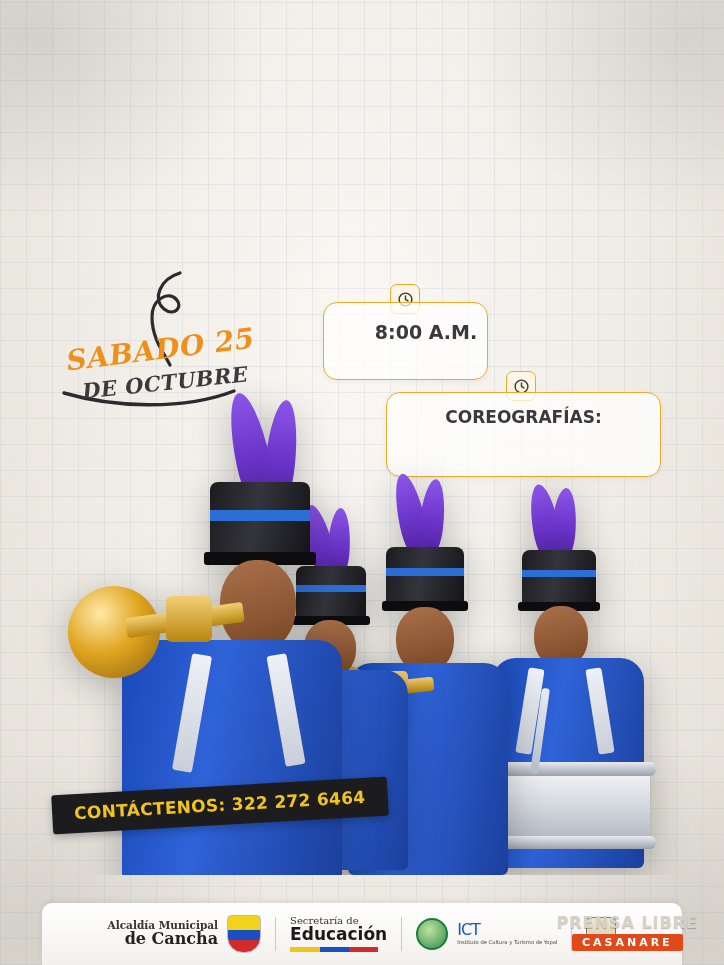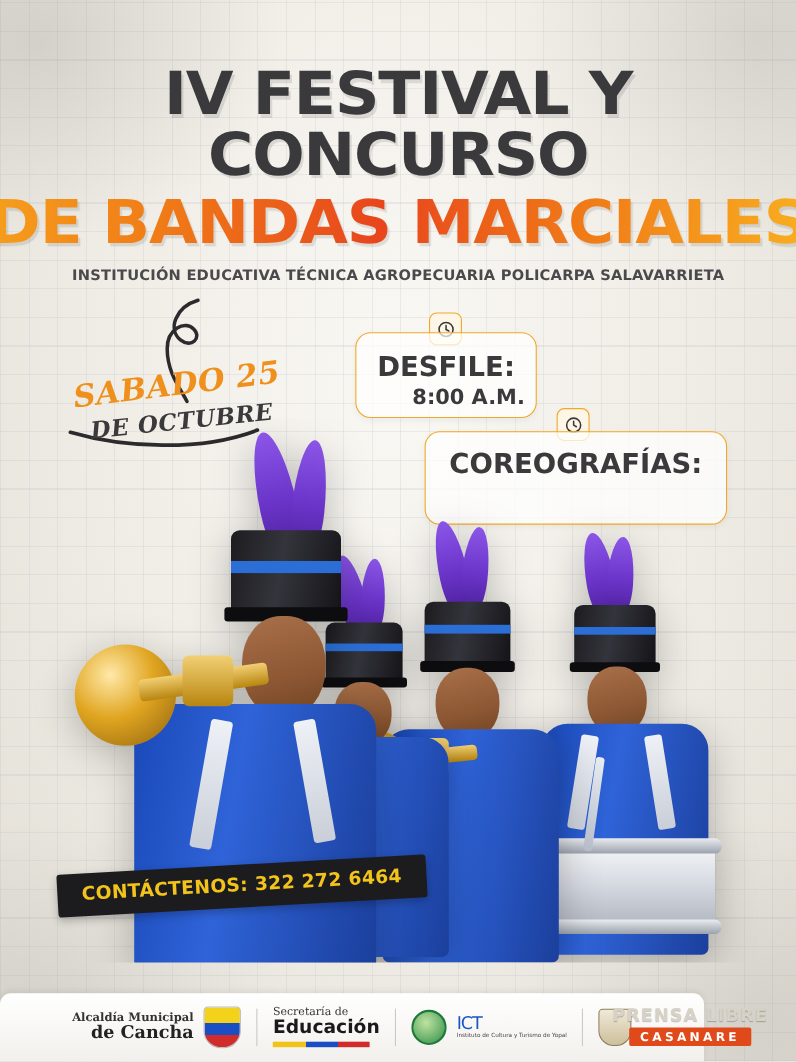--- a/index.html
+++ b/index.html
@@ -104,21 +104,21 @@
   .card .place {
     font-family: "DejaVu Sans", sans-serif;
     font-weight: 700;
     font-size: 11.5px;
     color:#3a3a3c;
   }
   #card-desfile { left:323px; top:302px; width:165px; height:78px; padding-top:16px; }
   #card-desfile .label { font-size: 25px; }
   #card-desfile .time { font-size: 19px; margin-top:2px; }
   #card-coreo { left:386px; top:392px; width:275px; height:85px; padding-top:14px; }
-  #card-coreo .label { font-size: 25px; }
+  #card-coreo .label { font-size: 17px; }
   #card-coreo .time { font-size: 19px; margin-top:1px; }
   #card-coreo .place { margin-top:3px; }
 
   .clock-badge {
     position:absolute;
     width: 30px; height: 30px;
     background: #fdf6e6;
     border: 1.5px solid #f0a82a;
     border-radius: 7px;
     display:flex; align-items:center; justify-content:center;
@@ -153,21 +153,21 @@
     font-size:17px; letter-spacing:0.3px;
     padding: 9px 22px 10px 22px;
     transform: rotate(-3.2deg);
     border-radius: 3px;
     box-shadow: 0 3px 8px rgba(0,0,0,0.25);
   }
 
   
   .footer {
     position:absolute; left:0; right:0; bottom:0; height:88px;
-    display:flex; align-items:flex-end; justify-content:flex-start;
+    display:flex; align-items:flex-end; justify-content:center;
   }
   .footer-bar {
     width: 640px; height: 62px;
     background: linear-gradient(180deg,#ffffff,#f2f0ec);
     border-radius: 10px 10px 0 0;
     display:flex; align-items:center; justify-content:center;
     gap: 14px; padding: 0 18px;
     box-shadow: 0 -2px 6px rgba(0,0,0,0.07);
   }
   .logo-group { display:flex; align-items:center; gap:9px; }
@@ -220,25 +220,20 @@
 </style>
 </head>
 <body>
 
 <div class="poster">
   <div class="vign tl"></div>
   <div class="vign tr"></div>
   <div class="vign bl"></div>
   <div class="vign br"></div>
 
-  <div class="title-block">
-    <div class="title-line1">IV FESTIVAL Y CONCURSO</div>
-    <div class="title-line2">DE BANDAS MARCIALES</div>
-    <div class="subtitle">INSTITUCIÓN EDUCATIVA TÉCNICA AGROPECUARIA POLICARPA SALAVARRIETA</div>
-  </div>
 
   <div class="date-wrap">
     <svg class="squiggle" width="250" height="160" viewBox="0 0 250 160">
       <path d="M128 8 C108 14, 100 34, 112 44 C122 52, 132 42, 124 34 C116 26, 100 34, 100 52 C100 74, 112 88, 118 100" fill="none" stroke="#2b2b2e" stroke-width="3.2" stroke-linecap="round"></path>
       <path d="M12 128 C60 142, 130 146, 182 126" fill="none" stroke="#2b2b2e" stroke-width="3.4" stroke-linecap="round"></path>
     </svg>
     <div class="date-line1">SABADO 25</div>
     <div class="date-line2">DE OCTUBRE</div>
   </div>
 
@@ -249,21 +244,20 @@
     </svg>
   </div>
   <div class="clock-badge" id="clock-coreo">
     <svg width="17" height="17" viewBox="0 0 24 24">
       <circle cx="12" cy="12" r="9" fill="none" stroke="#3a3a3c" stroke-width="2"></circle>
       <path d="M12 7 L12 12 L15.5 14" fill="none" stroke="#3a3a3c" stroke-width="2" stroke-linecap="round"></path>
     </svg>
   </div>
 
   <div class="card" id="card-desfile">
-    <div class="label">DESFILE:</div>
     <div class="time">8:00 A.M.</div>
   </div>
   <div class="card" id="card-coreo">
     <div class="label">COREOGRAFÍAS:</div>
   </div>
 
   <div class="photo">
 
     <div class="musician" style="left:470px; top:118px; width:210px; height:370px;">
       <div class="plume" style="left:62px; top:-14px; width:26px; height:78px; transform:rotate(-10deg);"></div>

